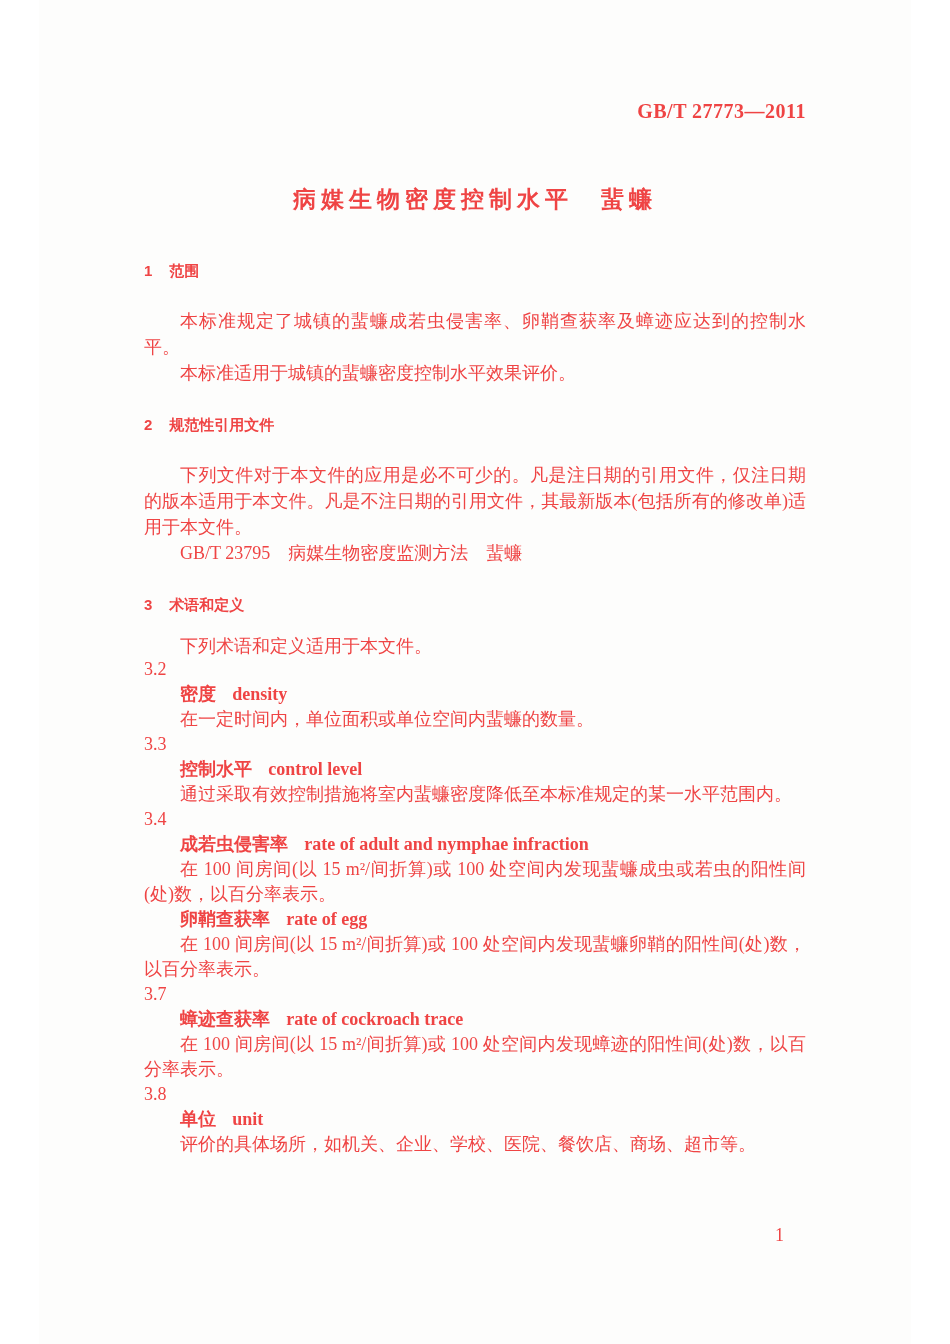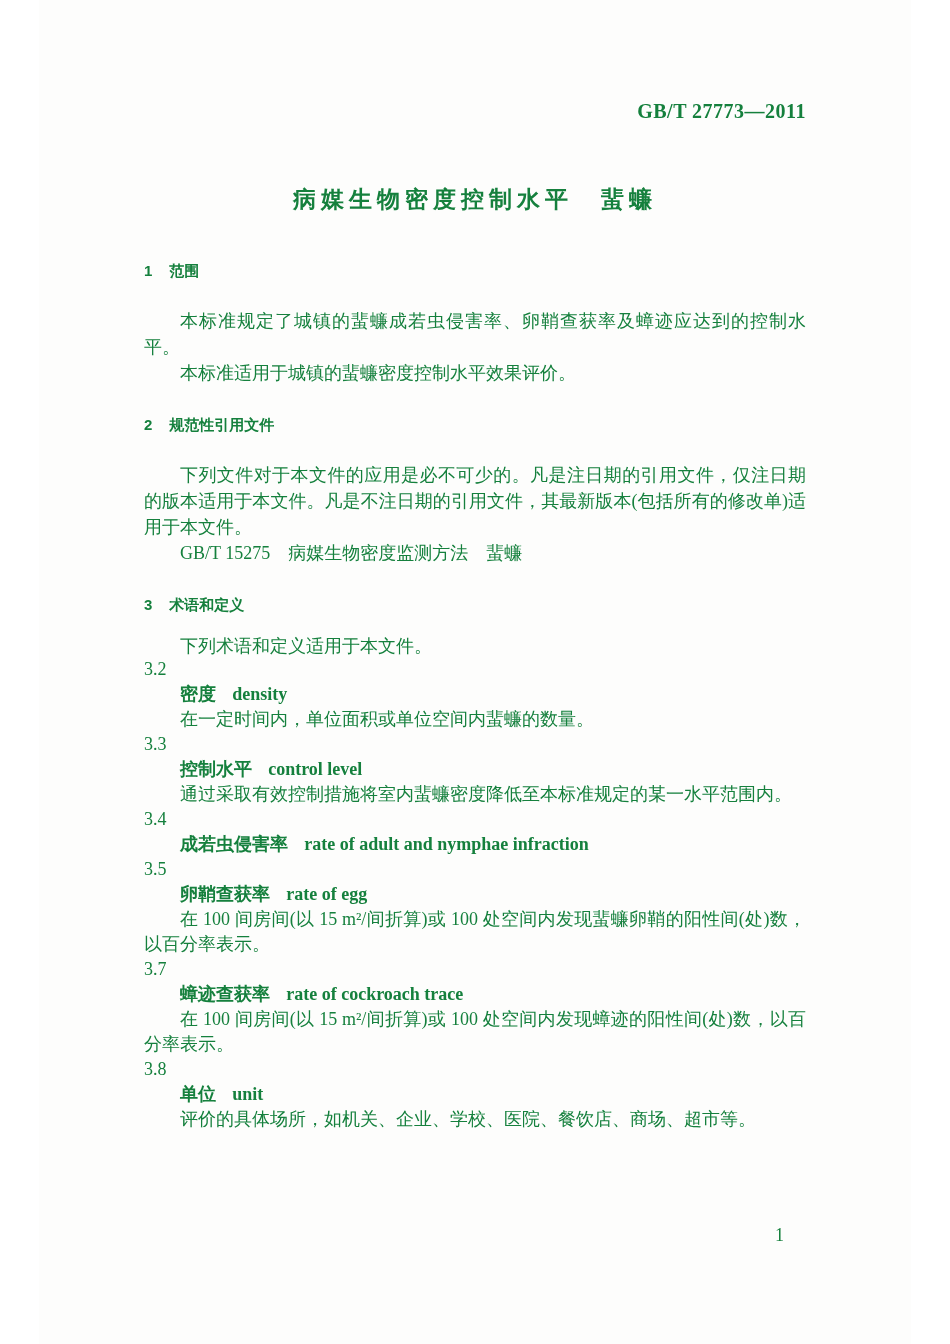--- a/index.html
+++ b/index.html
@@ -1,21 +1,21 @@
 <!DOCTYPE html>
 <html><head>
 <meta charset="utf-8">
 <style>
   html, body { margin: 0; padding: 0; background: #ffffff; }
   .page {
     width: 872px;
     height: 1344px;
     margin: 0 auto;
     background: #fdfdfc;
-    color: #15803d;
+    color: #ef4444;
     position: relative;
     box-sizing: border-box;
     padding: 0 105px;
     font-family: "Liberation Serif", "DejaVu Serif", serif;
     overflow: hidden;
   }
   .header-code {
     padding-top: 100px;
     text-align: right;
     font-weight: bold;
@@ -101,21 +101,21 @@
     </div>
     <p class="para first">本标准规定了城镇的蜚蠊成若虫侵害率、卵鞘查获率及蟑迹应达到的控制水平。</p>
     <p class="para">本标准适用于城镇的蜚蠊密度控制水平效果评价。</p>
   </div>
 
   <div class="section s2">
     <div class="section-heading">
       <span class="sec-num">2</span><span class="sec-title">规范性引用文件</span>
     </div>
     <p class="para first">下列文件对于本文件的应用是必不可少的。凡是注日期的引用文件，仅注日期的版本适用于本文件。凡是不注日期的引用文件，其最新版本(包括所有的修改单)适用于本文件。</p>
-    <p class="para ref">GB/T 15275　病媒生物密度监测方法　蜚蠊</p>
+    <p class="para ref">GB/T 23795　病媒生物密度监测方法　蜚蠊</p>
   </div>
 
   <div class="section s3">
     <div class="section-heading">
       <span class="sec-num">3</span><span class="sec-title">术语和定义</span>
     </div>
     <p class="para intro">下列术语和定义适用于本文件。</p>
     <div class="terms" id="terms">
 
   <div class="term-block">
@@ -132,24 +132,24 @@
       <span class="term-zh">控制水平</span><span class="term-en">control level</span>
     </div>
     <div class="term-definition">通过采取有效控制措施将室内蜚蠊密度降低至本标准规定的某一水平范围内。</div>
   </div>
 
   <div class="term-block">
     <div class="term-number">3.4</div>
     <div class="term-heading">
       <span class="term-zh">成若虫侵害率</span><span class="term-en">rate of adult and nymphae infraction</span>
     </div>
+    <div class="term-definition">在 100 间房间(以 15 m²/间折算)或 100 处空间内发现蜚蠊成虫或若虫的阳性间(处)数，以百分率表示。</div>
   </div>
 
   <div class="term-block">
-    <div class="term-number">3.5</div>
     <div class="term-heading">
       <span class="term-zh">卵鞘查获率</span><span class="term-en">rate of egg</span>
     </div>
     <div class="term-definition">在 100 间房间(以 15 m²/间折算)或 100 处空间内发现蜚蠊卵鞘的阳性间(处)数，以百分率表示。</div>
   </div>
 
 
   <div class="term-block">
     <div class="term-number">3.7</div>
     <div class="term-heading">

